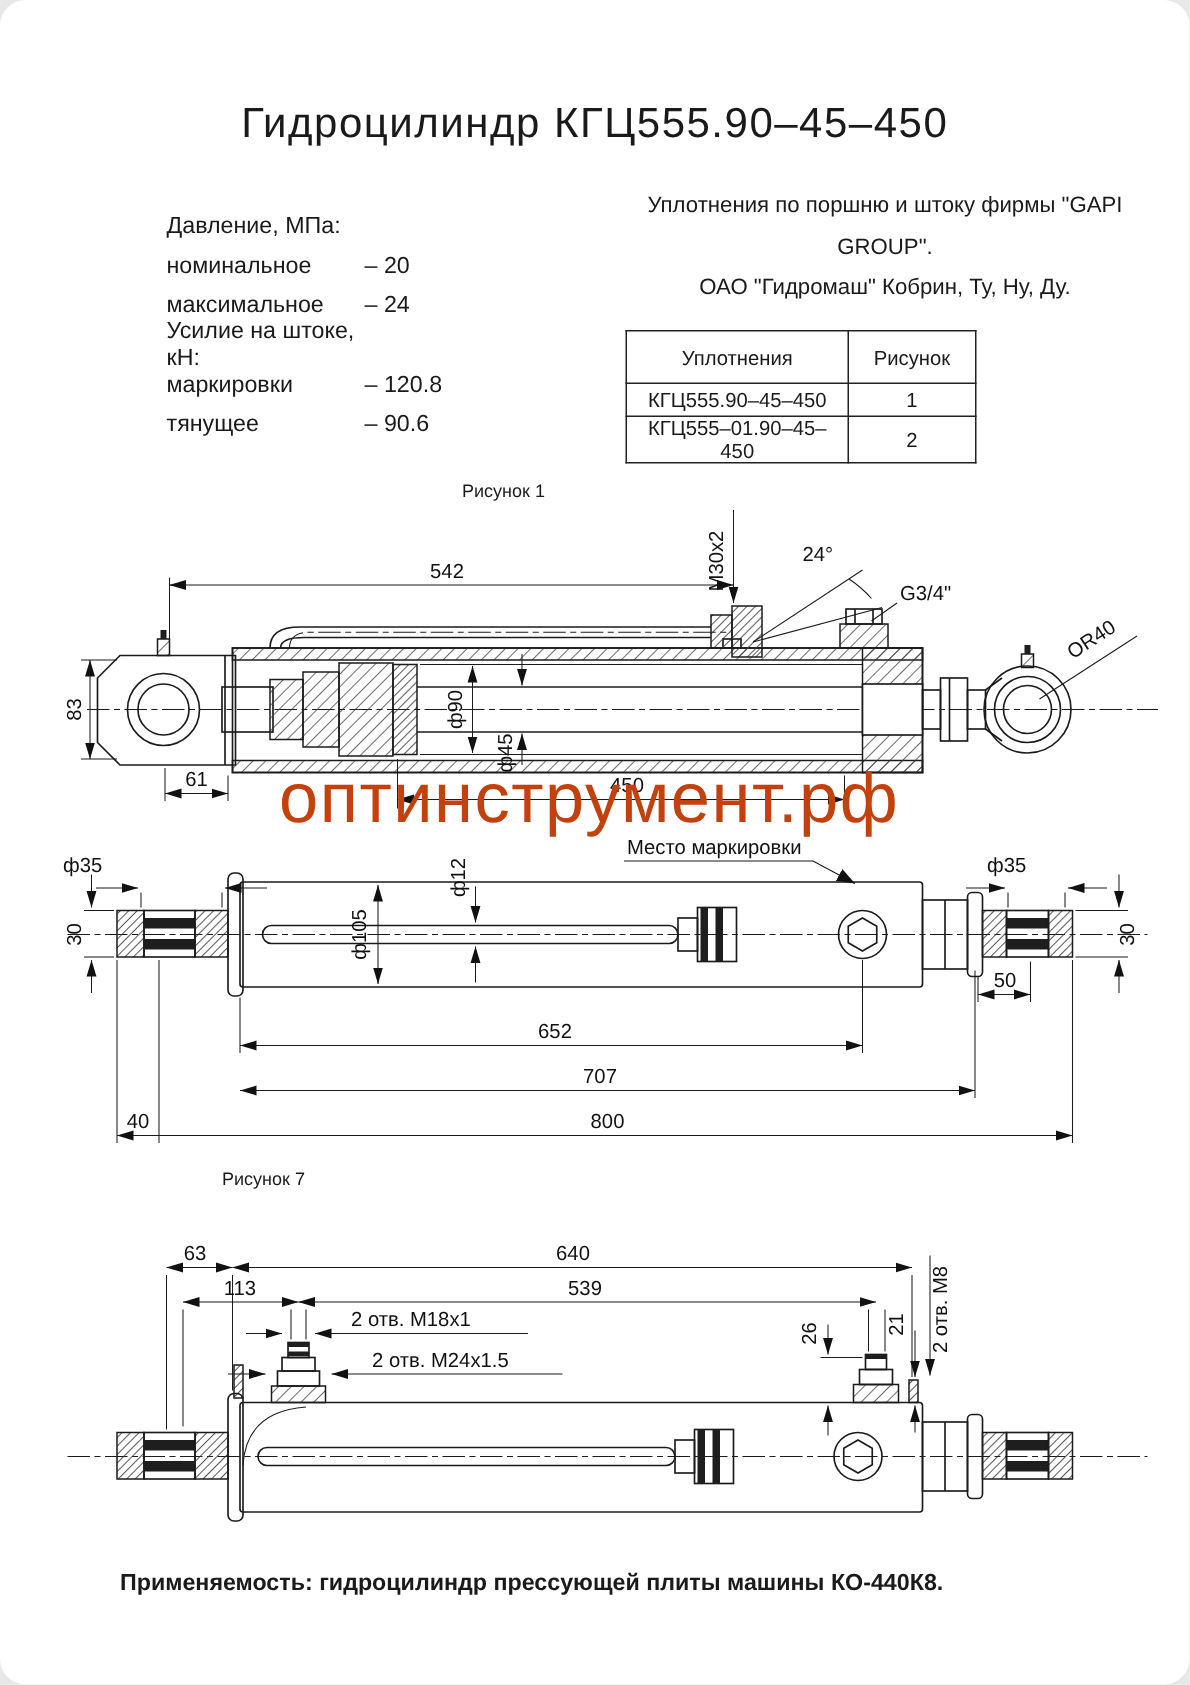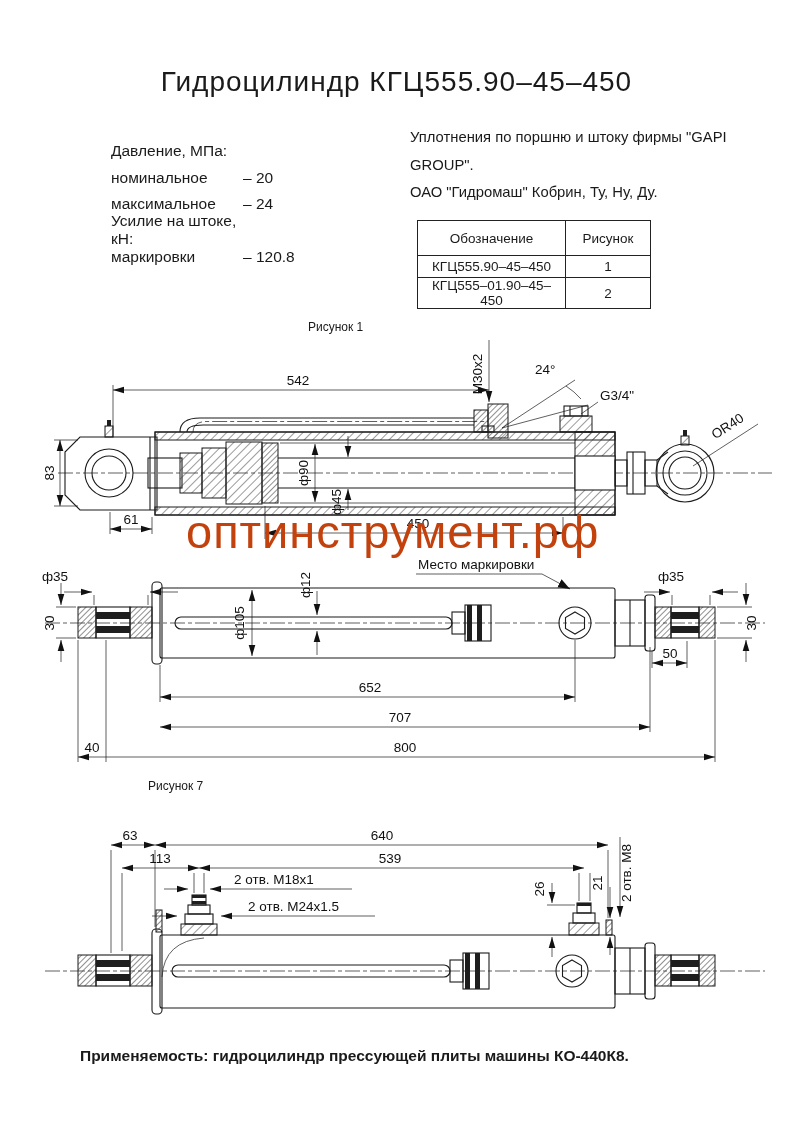--- a/index.html
+++ b/index.html
@@ -1,23 +1,23 @@
 <!DOCTYPE html>
 <html><head>
 <meta charset="utf-8">
 <style>
   html,body{margin:0;padding:0;background:#e8e8e8;}
   .page{position:relative;width:793px;height:1123px;background:#ffffff;margin:0 auto;
-        font-family:"Liberation Sans",sans-serif;color:#1a1a1a;overflow:hidden;}
+        font-family:"Liberation Sans",sans-serif;color:#1a1a1a;overflow:hidden;border-radius:17px;}
   .abs{position:absolute;}
   .title{top:66px;left:0;width:100%;text-align:center;font-size:28px;letter-spacing:1px;}
   .specs{top:138px;left:75px;width:270px;font-size:15.5px;}
   .spec-line{display:flex;height:26.4px;align-items:center;margin-left:36px;}
   .spec-label{width:132px;}
-  .notes{top:124px;left:410px;width:360px;font-size:14.8px;line-height:27.5px;}
+  .notes{top:124px;left:410px;width:360px;font-size:14.8px;line-height:27.5px;text-align:center;}
   .tbl{top:220px;left:417px;border-collapse:collapse;font-size:13.5px;}
   .tbl th,.tbl td{border:1.3px solid #222;font-weight:normal;text-align:center;padding:0 6px;}
   .tbl th{height:34px;width:135px;}
   .tbl th + th{width:72px;}
   .tbl td{height:21px;}
   .figcap{font-size:12px;}
   .fig2note{font-size:15.5px;}
   .footer{top:1047px;left:80px;font-size:15.5px;font-weight:bold;}
   .watermark{top:504px;left:186px;font-size:47px;color:#c2410c;letter-spacing:1px;
              z-index:6;white-space:nowrap;}
@@ -52,31 +52,35 @@
         <span>– 24</span>
       </div>
     <div class="spec-line">
         <span class="spec-label">Усилие на штоке, кН:</span>
         <span></span>
       </div>
     <div class="spec-line">
         <span class="spec-label">маркировки</span>
         <span>– 120.8</span>
       </div>
+    <div class="spec-line">
+        <span class="spec-label">тянущее</span>
+        <span>– 90.6</span>
+      </div>
   </div>
 
   <div class="abs notes">
     <div>Уплотнения по поршню и штоку фирмы "GAPI GROUP".</div>
     <div>ОАО "Гидромаш" Кобрин, Ту, Ну, Ду.</div>
   </div>
 
   <table class="abs tbl">
     <thead>
       <tr>
-        <th>Обозначение</th>
+        <th>Уплотнения</th>
         <th>Рисунок</th>
       </tr>
     </thead>
     <tbody>
       <tr>
         <td>КГЦ555.90–45–450</td>
         <td>1</td>
       </tr>
       <tr>
         <td>КГЦ555–01.90–45–450</td>

